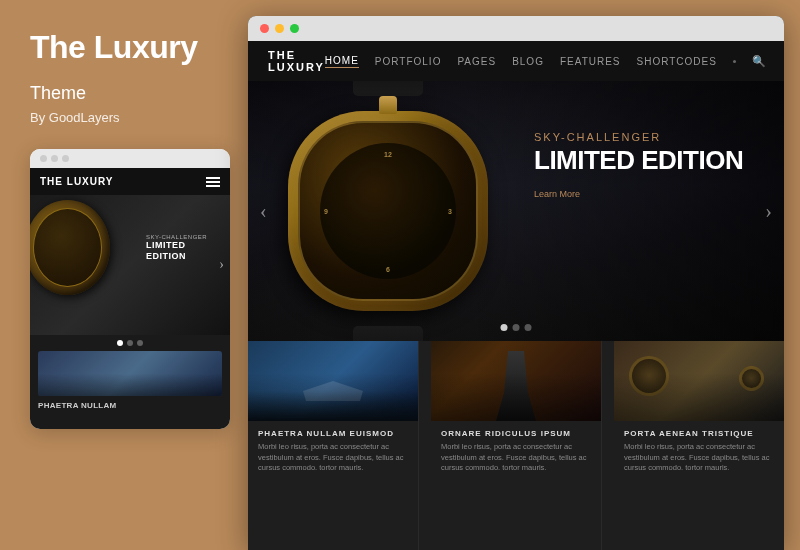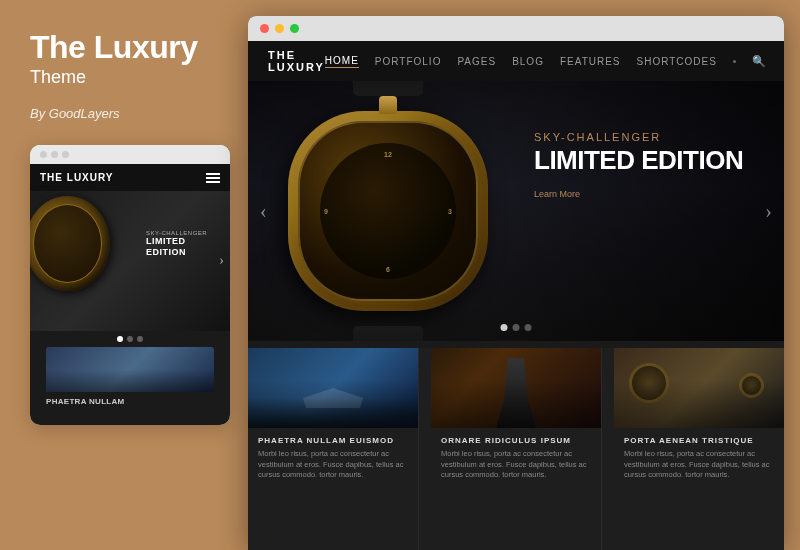--- a/index.html
+++ b/index.html
@@ -29,28 +29,27 @@
       color: #fff;
       line-height: 1.1;
       font-family: Arial, sans-serif;
       letter-spacing: -0.5px;
     }
     .brand-subtitle {
       font-size: 18px;
       color: #fff;
       font-weight: 400;
       font-family: Arial, sans-serif;
-      margin-top: 2px;
+      margin-top: 18px;
     }
     .brand-by {
       font-size: 13px;
       color: rgba(255,255,255,0.85);
       font-family: Arial, sans-serif;
-      margin-top: 18px;
-      font-style: italic;
+      margin-top: 6px;
     }
 
     
     .mobile-preview {
       margin-top: 24px;
       background: #fff;
       border-radius: 10px;
       overflow: hidden;
       width: 200px;
       height: 280px;
@@ -160,21 +159,21 @@
       padding: 5px 0;
     }
     .mobile-slider-dot {
       width: 6px; height: 6px;
       border-radius: 50%;
       background: rgba(255,255,255,0.3);
     }
     .mobile-slider-dot.active { background: #fff; }
 
     .mobile-thumb-section {
-      padding: 0 16px 0;
+      padding: 0 8px 0;
     }
     .mobile-thumb-img {
       width: 100%;
       height: 45px;
       background: linear-gradient(135deg, #2a3a5a, #4a6a8a, #1a2a4a);
       border-radius: 3px;
       margin-bottom: 5px;
       overflow: hidden;
       position: relative;
     }
@@ -428,21 +427,20 @@
     }
     .slider-ind-dot.active { background: rgba(255,255,255,0.8); }
 
     
     .cards-section {
       flex: 1;
       background: #1e1e1e;
       display: flex;
       gap: 12px;
       overflow: hidden;
-      margin-top: 7px;
     }
     .card {
       flex: 1;
       border-right: 1px solid #2a2a2a;
       overflow: hidden;
       display: flex;
       flex-direction: column;
     }
     .card:last-child { border-right: none; }
 

